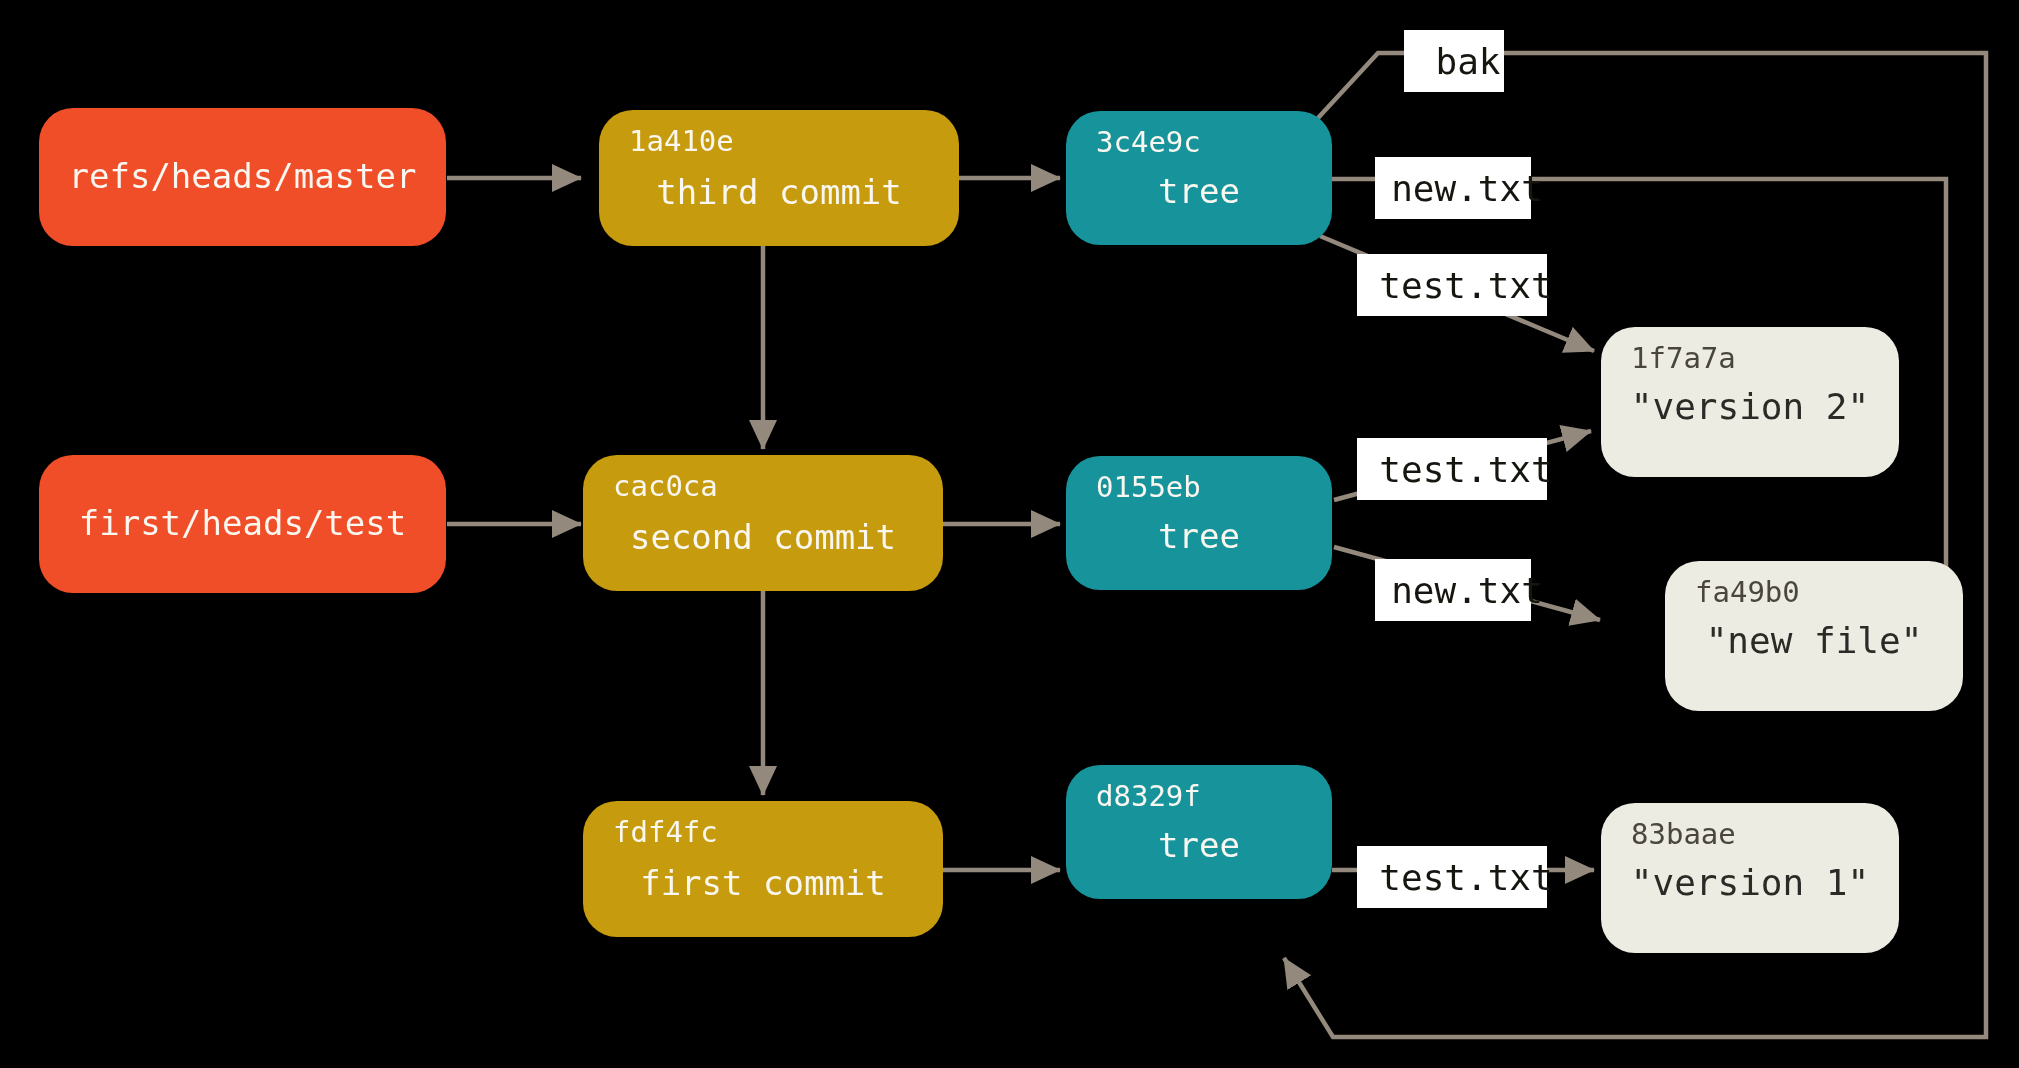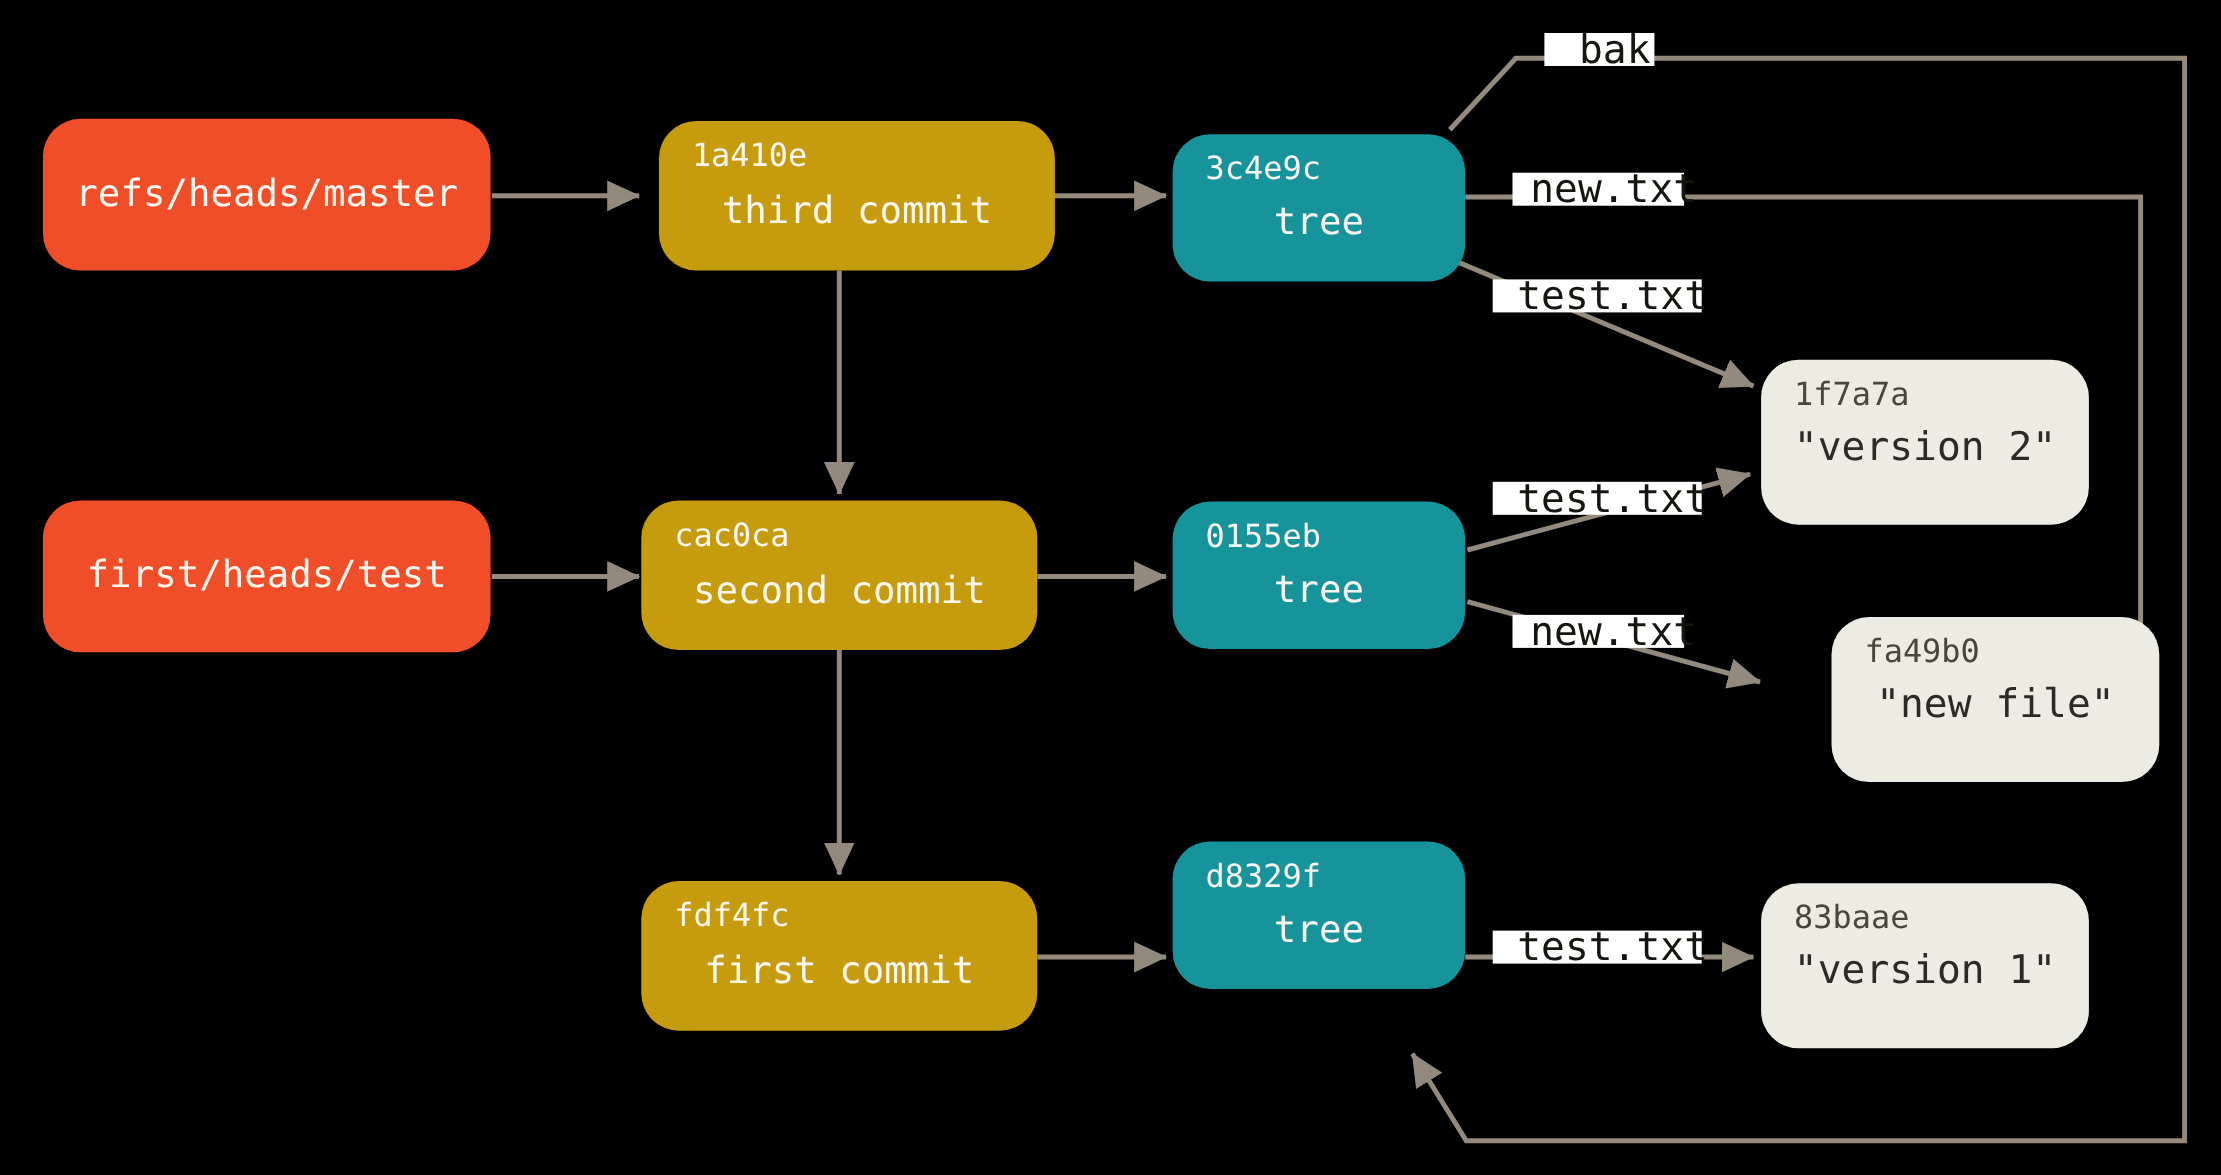--- a/index.html
+++ b/index.html
@@ -64,33 +64,33 @@
   }
   .commit { width: 360px; height: 136px; background: var(--commit-box); }
   .tree   { width: 266px; height: 134px; background: var(--tree-box); }
   .tree .label { top: 62px; }
   .blob   { width: 298px; height: 150px; background: var(--blob-box); }
   .blob .hash  { color: var(--blob-hash-text); }
   .blob .label { top: 60px; font-size: 36px; color: var(--blob-text); }
   .edge-label {
     position: absolute;
     z-index: 3;
-    height: 30px;
+    height: 62px;
     background: var(--label-bg);
     color: var(--edge-label-text);
     font-size: 36px;
     display: flex; align-items: center; justify-content: center; padding-left: 28px;
   }
   
   #ref-master  { left: 39px;  top: 108px; }
   #ref-test    { left: 39px;  top: 455px; }
   #commit-0    { left: 599px; top: 110px; }
   #commit-1    { left: 583px; top: 455px; }
   #commit-2    { left: 583px; top: 801px; }
-  #tree-0      { left: 1066px; top: 122px; }
+  #tree-0      { left: 1066px; top: 111px; }
   #tree-1      { left: 1066px; top: 456px; }
   #tree-2      { left: 1066px; top: 765px; }
   #blob-0      { left: 1601px; top: 327px; }
   #blob-1      { left: 1665px; top: 561px; }
   #blob-2      { left: 1601px; top: 803px; }
   #edge-label-bak      { left: 1404px; top: 30px;  width: 100px; }
   #edge-label-new-top  { left: 1375px; top: 157px; width: 156px; }
   #edge-label-test-top { left: 1357px; top: 254px; width: 190px; }
   #edge-label-test-mid { left: 1357px; top: 438px; width: 190px; }
   #edge-label-new-mid  { left: 1375px; top: 559px; width: 156px; }

